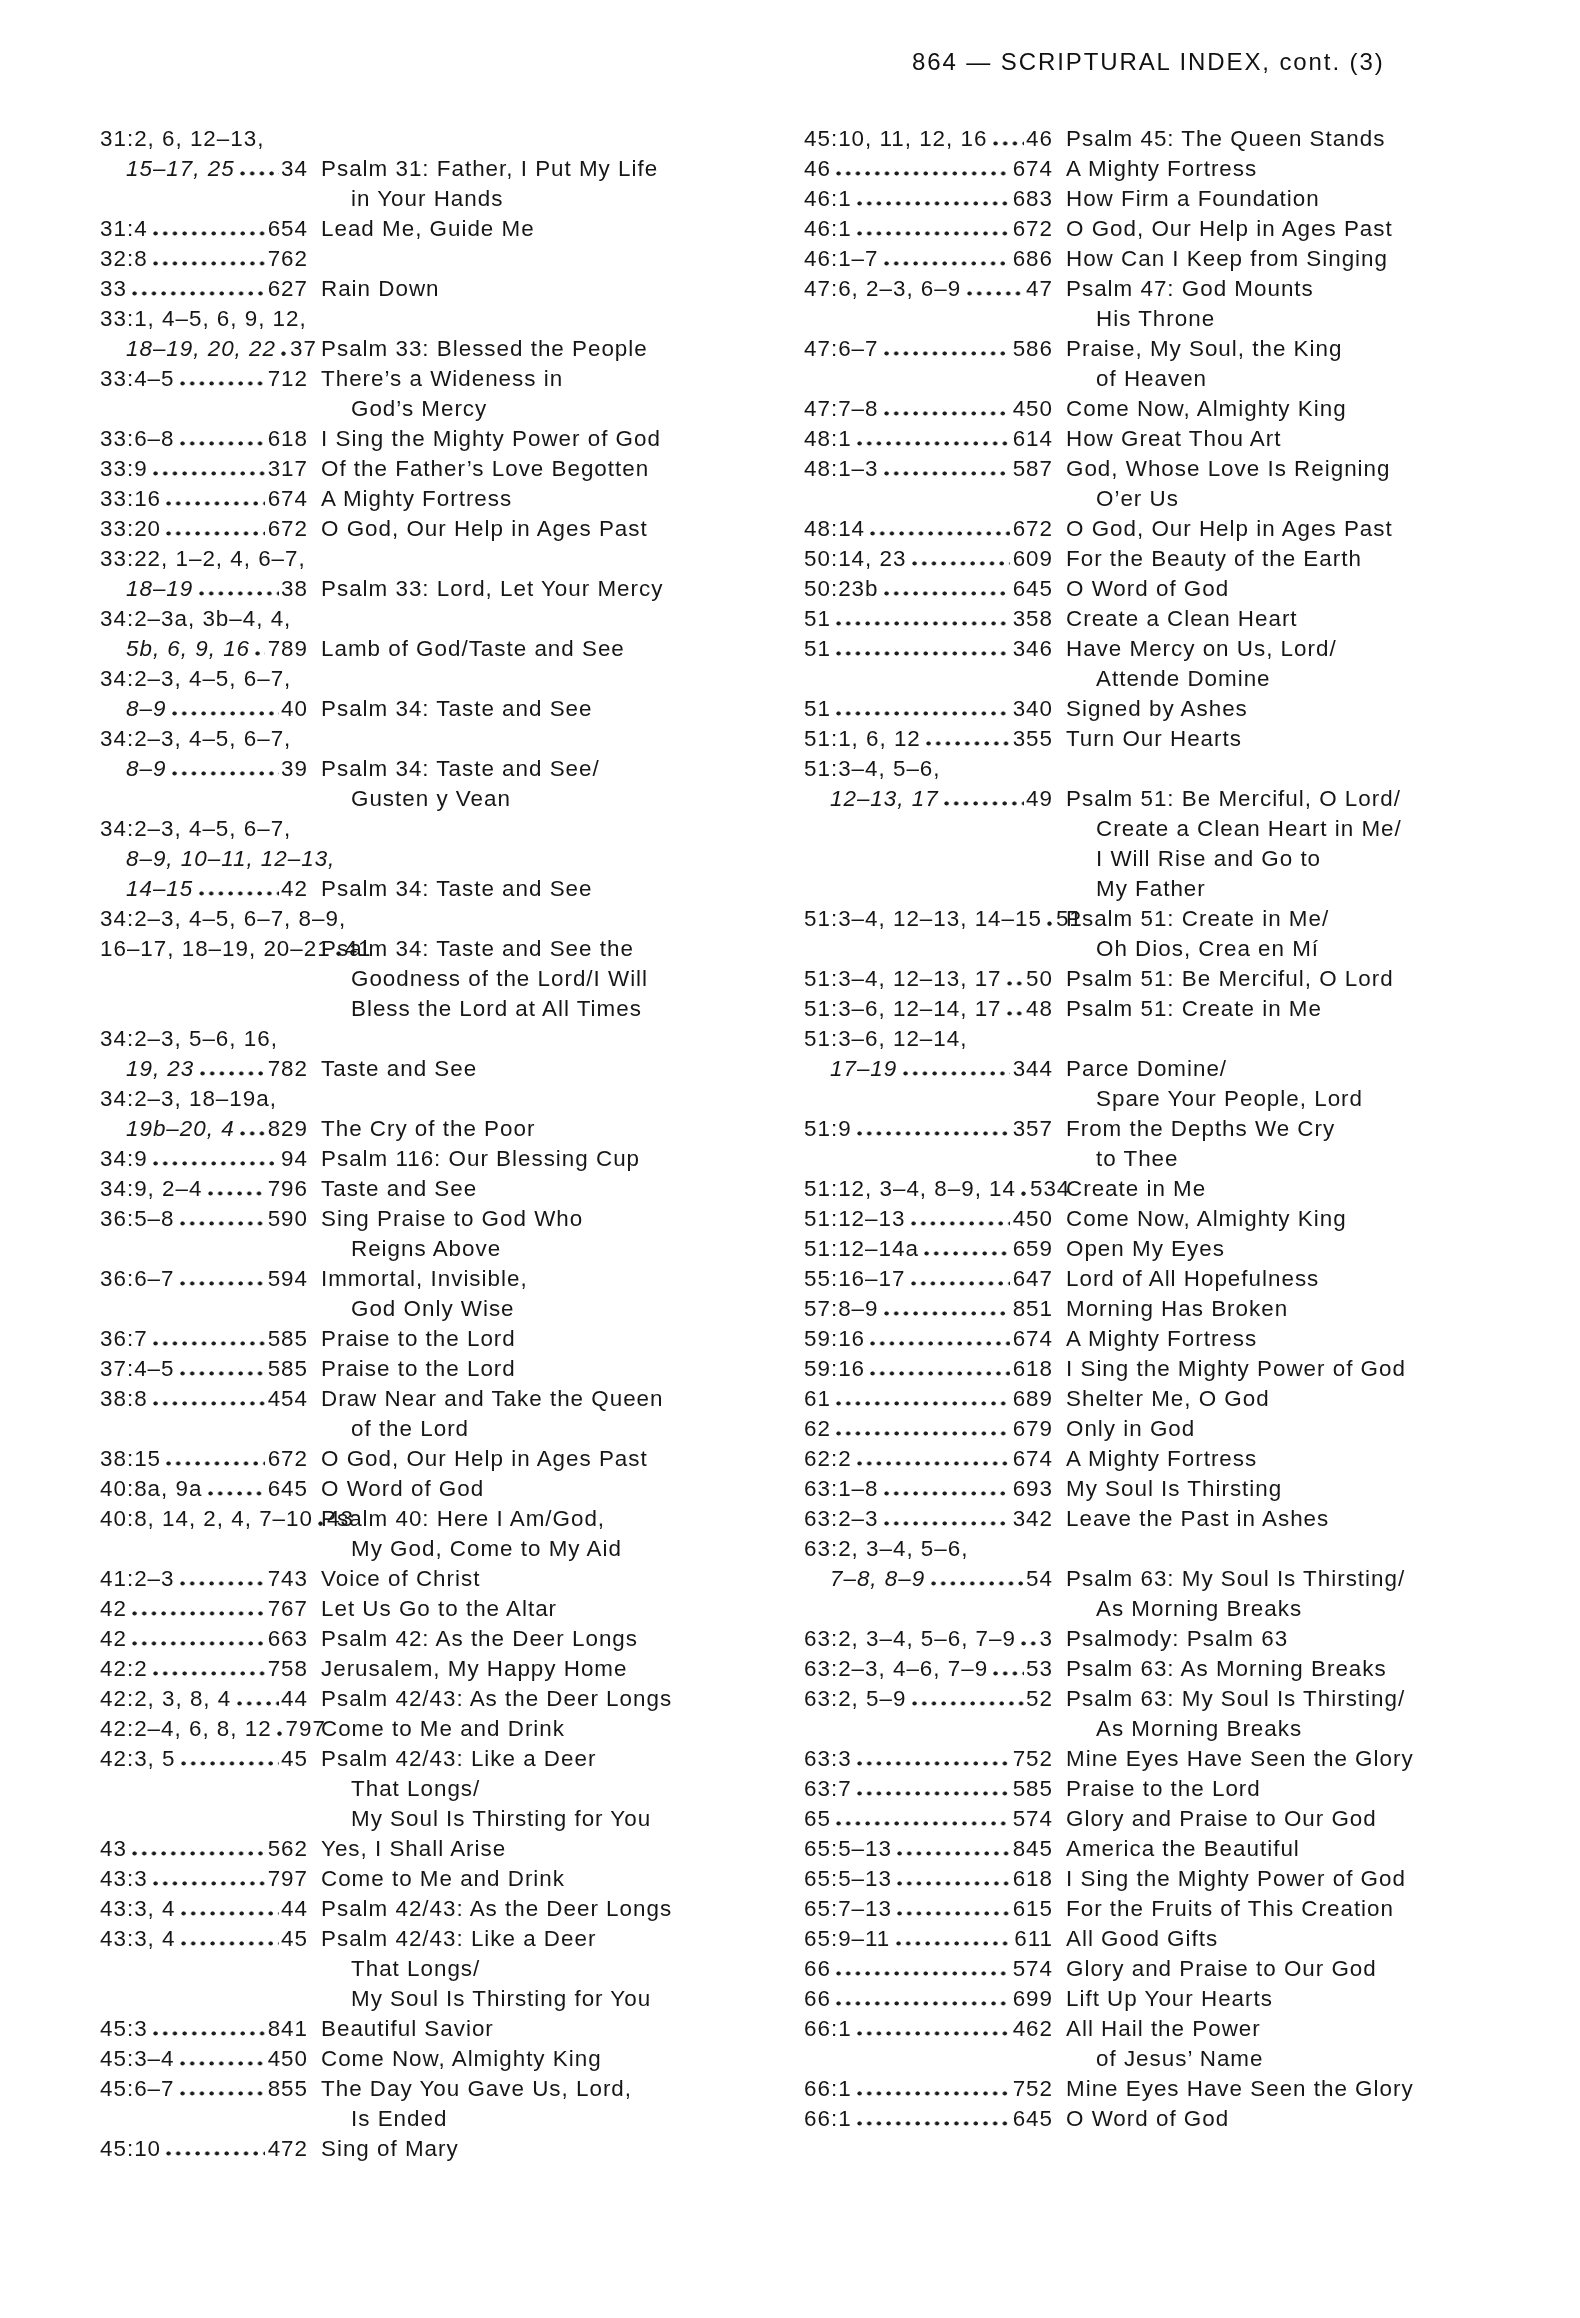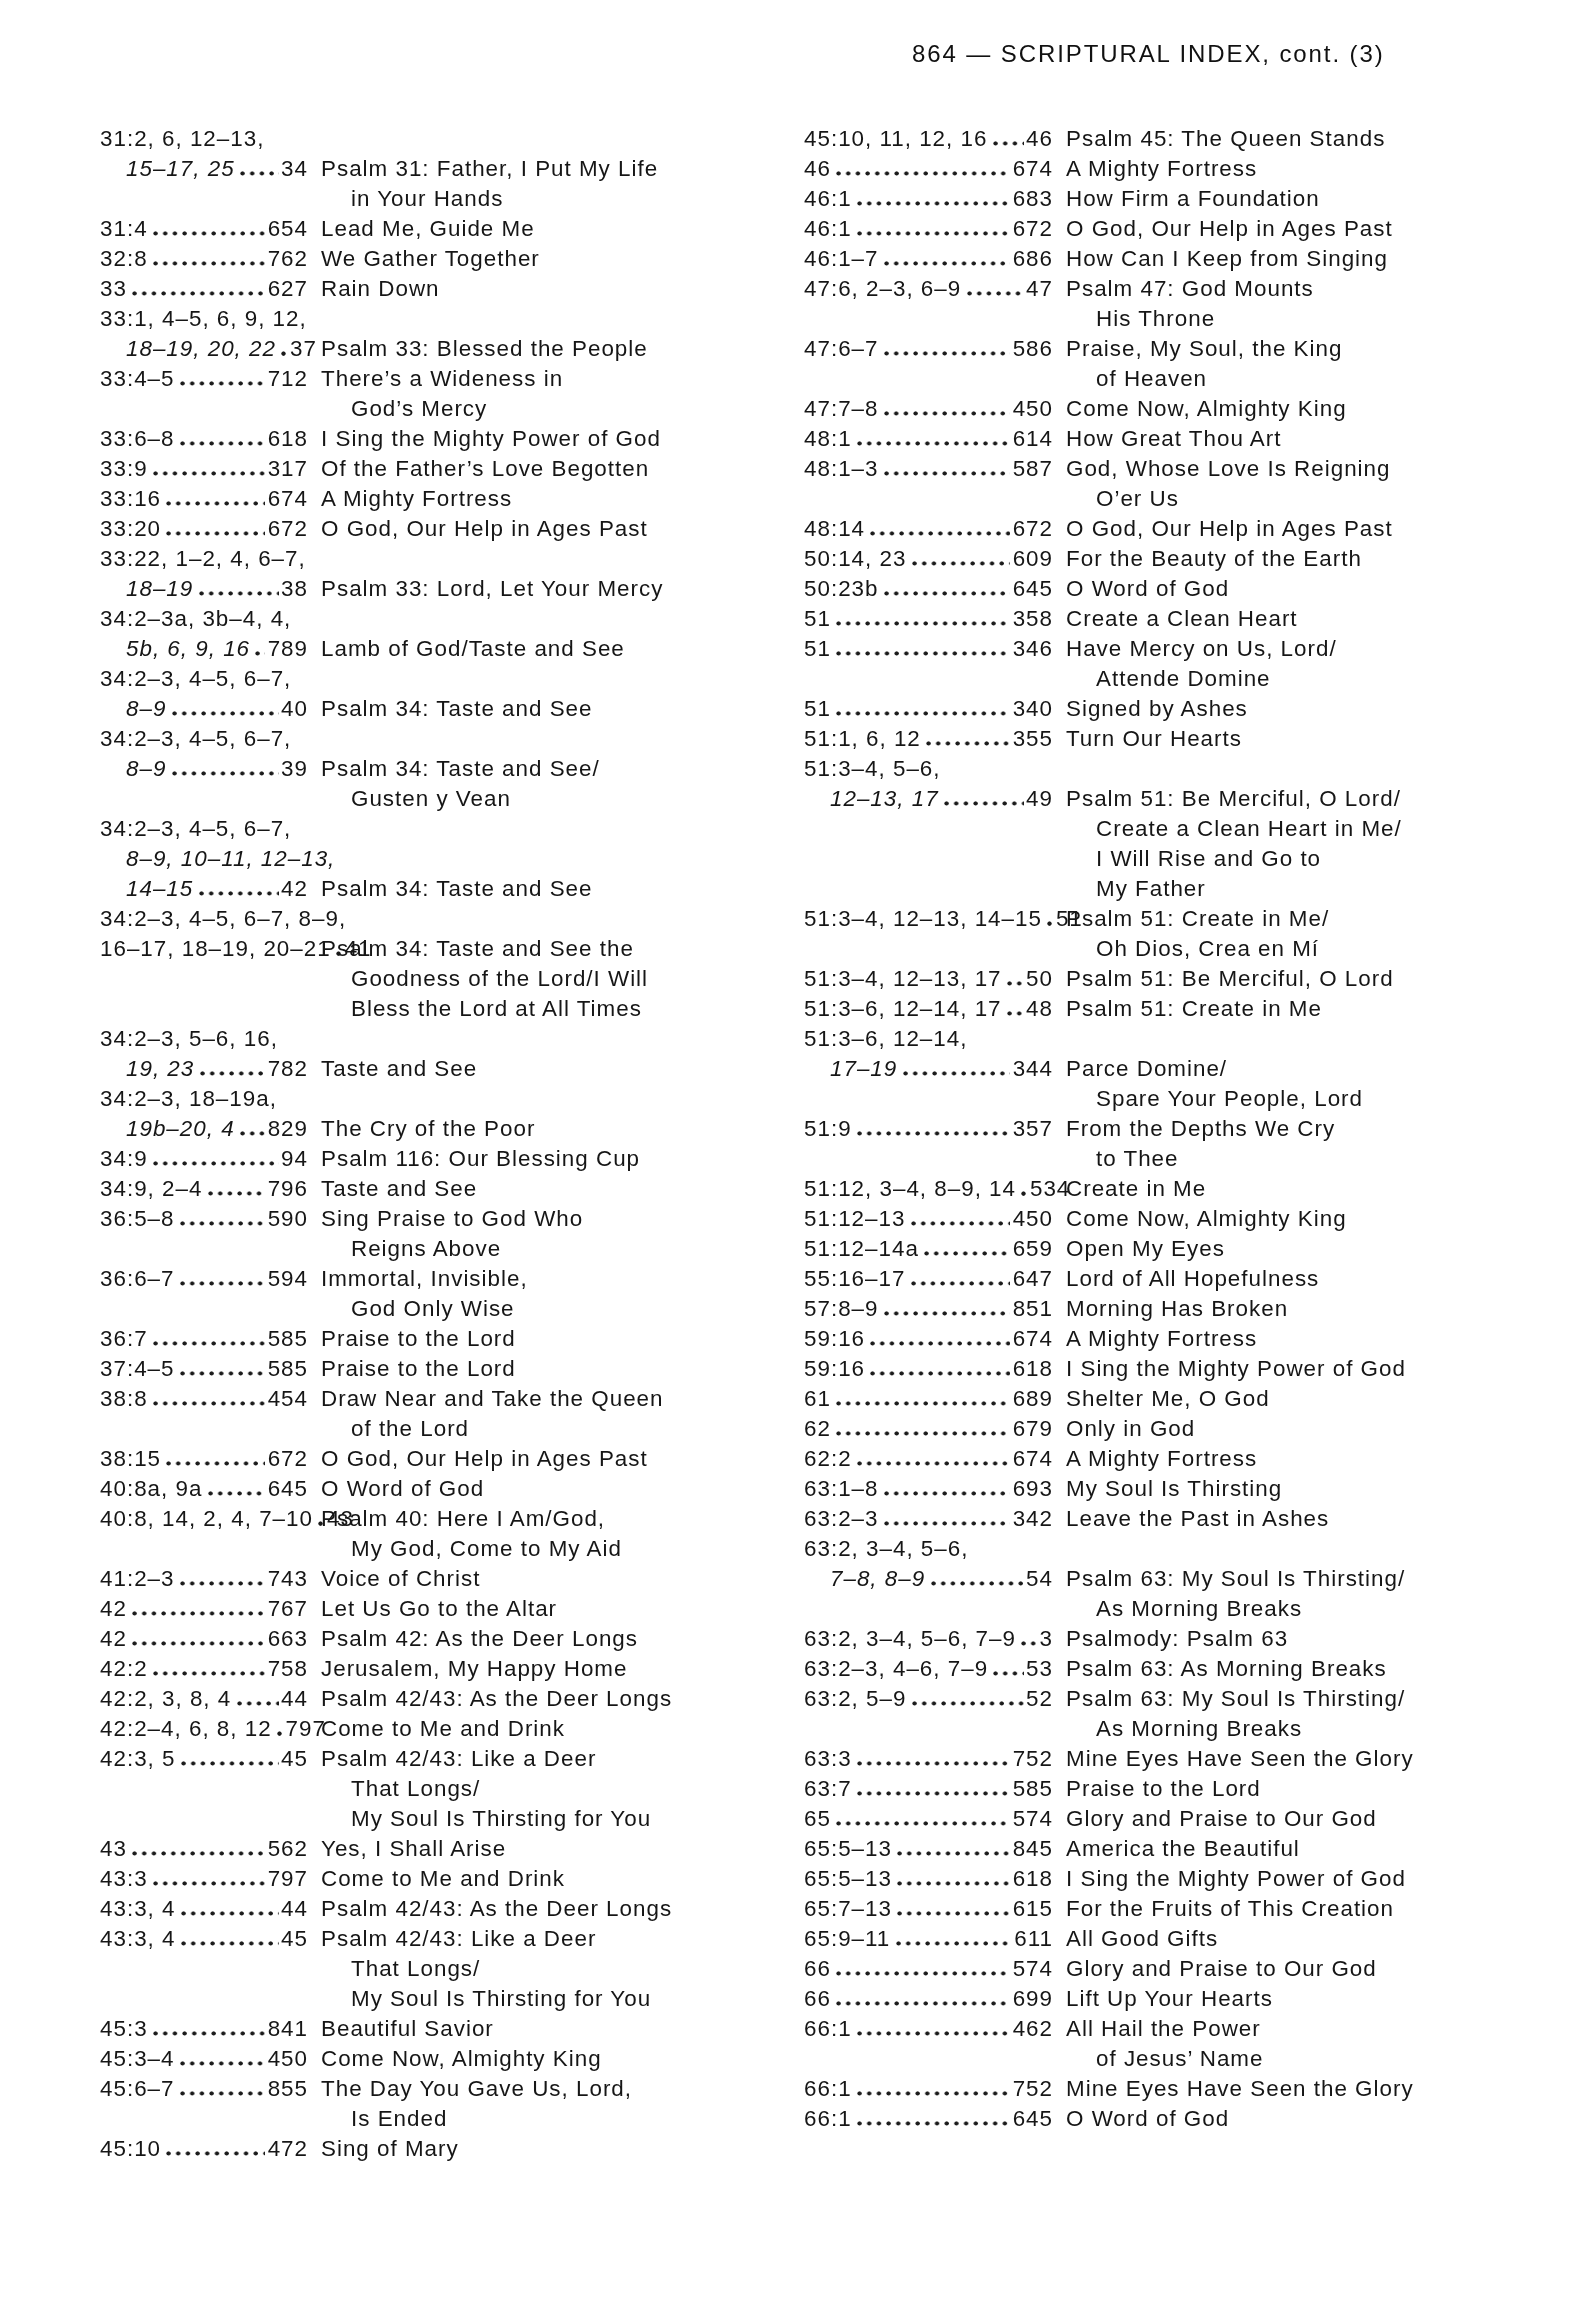--- a/index.html
+++ b/index.html
@@ -11,21 +11,21 @@
     width: 1581px;
     height: 2319px;
     position: relative;
     font-family: "Liberation Sans", sans-serif;
     color: #161616;
     overflow: hidden;
   }
   .page-header {
     position: absolute;
     left: 912px;
-    top: 40px;
+    top: 48px;
     font-size: 24px;
     letter-spacing: 1.9px;
     white-space: nowrap;
     color: #111;
   }
   .col {
     position: absolute;
     top: 124px;
   }
   .col-left  { left: 88px; width: 698px; margin-left: 12px; }
@@ -100,21 +100,20 @@
         <span class="page">654</span>
       </div>
       <div class="titlecol">Lead Me, Guide Me</div>
     </div>
     <div class="line">
       <div class="refcol">
         <span class="ref">32:8</span>
         <span class="leader"></span>
         <span class="page">762</span>
       </div>
-      <div class="titlecol">We Gather Together</div>
     </div>
     <div class="line">
       <div class="refcol">
         <span class="ref">33</span>
         <span class="leader"></span>
         <span class="page">627</span>
       </div>
       <div class="titlecol">Rain Down</div>
     </div>
     <div class="line">

